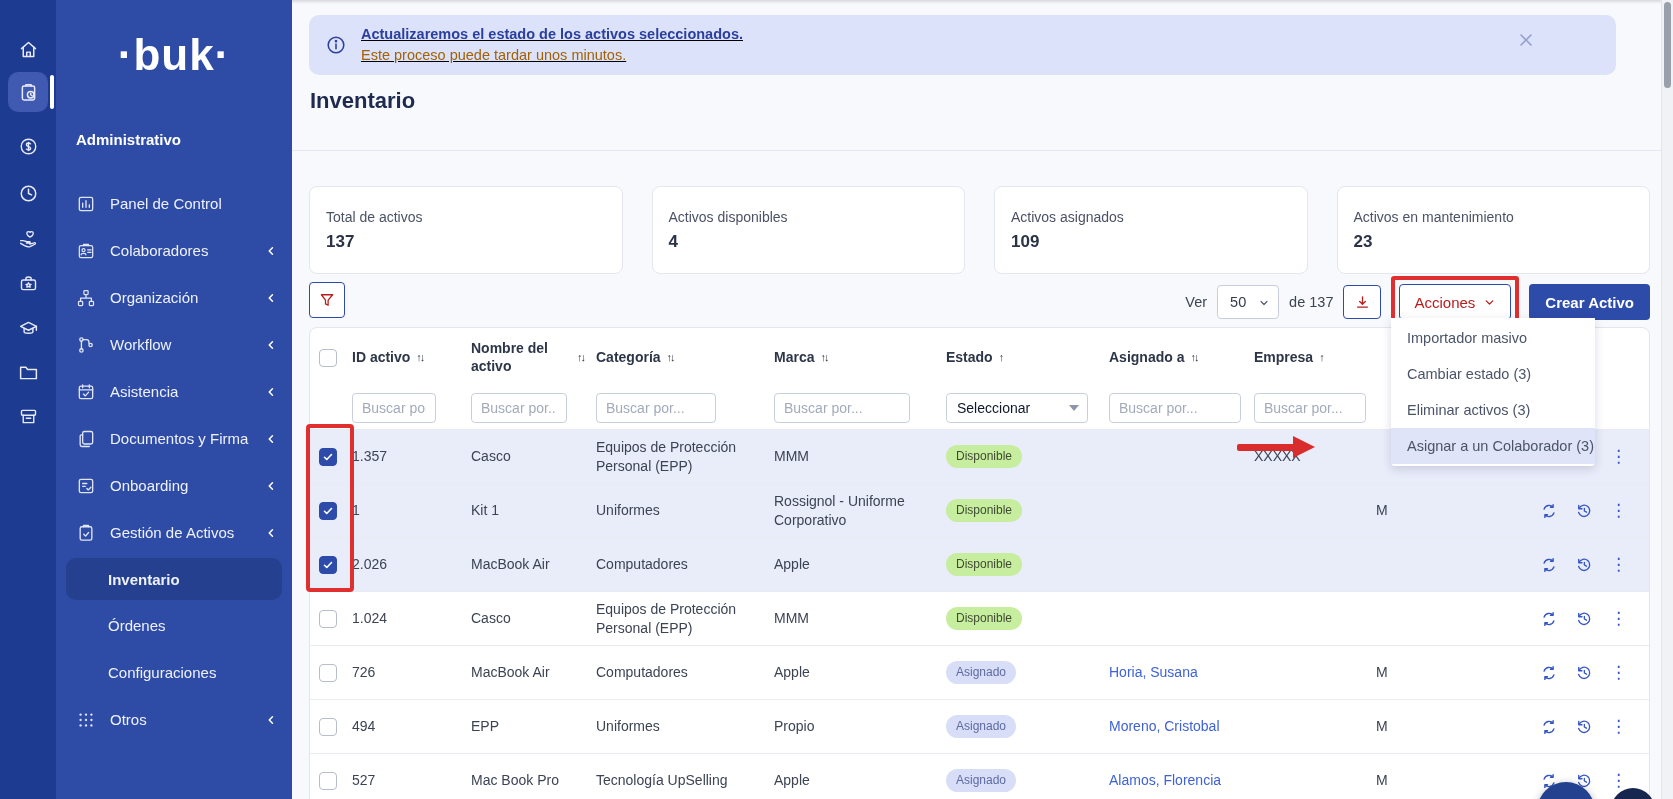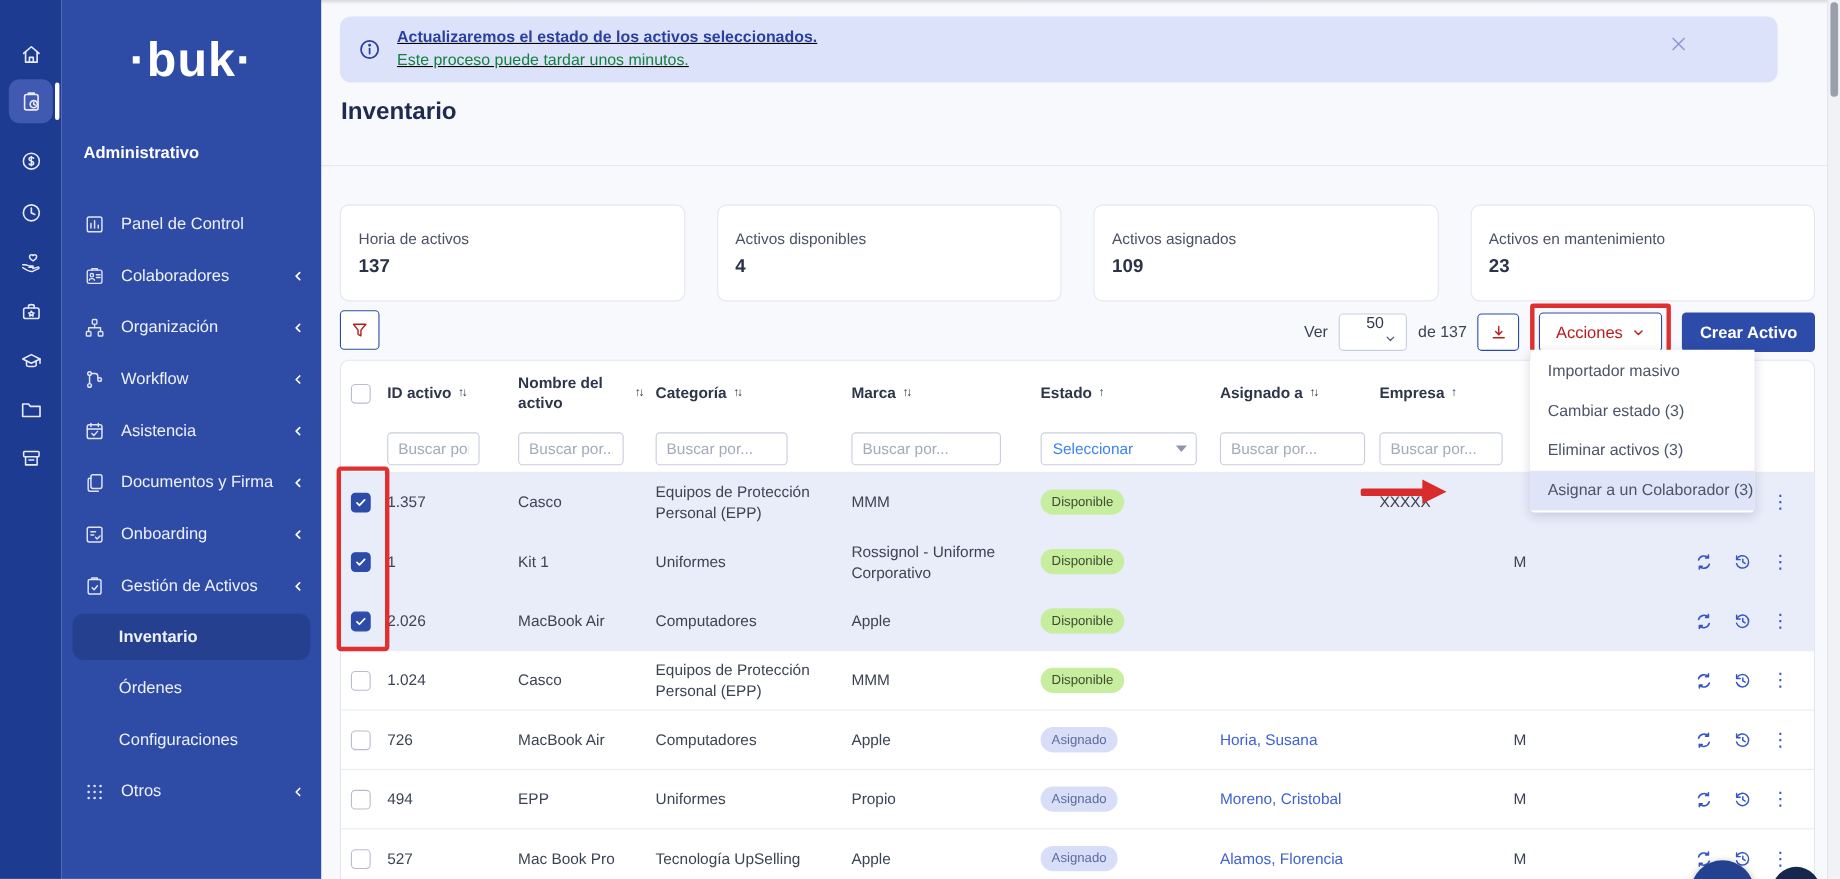--- a/index.html
+++ b/index.html
@@ -29,39 +29,39 @@
   .sub-item{height:47px;display:flex;align-items:center;padding-left:52px;font-size:15px;cursor:pointer;color:#eef1fb;}
   .sub-item.active{background:#24408f;border-radius:10px;margin:2px 10px;padding-left:42px;font-weight:bold;height:42px;}
   
   .main{position:absolute;left:292px;top:0;right:11px;bottom:0;background:#f8f9fc;}
   .main::before{content:"";position:absolute;left:0;top:0;right:0;height:4px;
     background:linear-gradient(#d7d9e0,rgba(215,217,224,0));z-index:3;}
   .banner{position:absolute;left:17px;top:15px;width:1307px;height:60px;background:#dce2f9;border-radius:10px;
     display:flex;align-items:center;padding:0 16px;box-sizing:border-box;text-decoration:underline;}
   .banner .iicon{width:22px;height:22px;color:#2b3f9e;margin-right:14px;flex:0 0 auto;}
   .banner-title{font-size:14.5px;font-weight:bold;color:#2b3f9e;line-height:1.45;}
-  .banner-sub{font-size:14.5px;color:#15803d;line-height:1.45;}
+  .banner-sub{font-size:14.5px;color:#a16207;line-height:1.45;}
   .banner-close{position:absolute;right:126px;top:30px;width:20px;height:20px;color:#8e9ad2;cursor:pointer;}
   .page-title{position:absolute;left:18px;top:88px;font-size:22px;font-weight:bold;color:#1e2a50;}
   .title-divider{position:absolute;left:0;right:0;top:150px;height:1px;background:#e6e8f1;}
   
   .cards{position:absolute;left:17px;top:186px;width:1341px;display:flex;gap:29px;}
   .card{flex:1;height:88px;background:#fff;border:1px solid #e4e7f0;border-radius:8px;box-sizing:border-box;padding:22px 16px 0 16px;}
   .card-label{font-size:14px;color:#4b5263;}
   .card-value{font-size:17px;font-weight:bold;color:#2b3347;margin-top:7px;}
   
   .toolbar{position:absolute;left:17px;top:280px;width:1341px;height:44px;}
   .btn-outline{display:inline-flex;align-items:center;justify-content:center;background:#fff;border:1px solid #2d4ba8;
     border-radius:4px;color:#b91c1c;cursor:pointer;box-sizing:border-box;}
   .filter-btn{position:absolute;left:0;top:2px;width:36px;height:36px;}
   .filter-btn svg{width:18px;height:18px;}
   .toolbar-right{position:absolute;right:0;top:0;height:44px;display:flex;align-items:center;gap:10px;}
   .ver-label{font-size:14.5px;color:#3c4454;}
   .page-size{width:62px;height:34px;border:1px solid #c9cedd;border-radius:4px;background:#fff;display:flex;
-    align-items:center;padding:0 8px 0 12px;box-sizing:border-box;font-size:14.5px;color:#333b4c;cursor:pointer;flex-direction:column;}
+    align-items:center;padding:0 8px 0 12px;box-sizing:border-box;font-size:14.5px;color:#333b4c;cursor:pointer;}
   .page-size .caret{margin-left:auto;width:12px;height:12px;color:#555e70;}
   .of-label{font-size:14.5px;color:#3c4454;}
   .dl-btn{width:38px;height:34px;}
   .dl-btn svg{width:17px;height:17px;}
   .red-wrap{border:4px solid #e12f2f;border-radius:3px;padding:4px;}
   .actions-btn{height:36px;padding:0 14px;font-size:15px;gap:8px;}
   .actions-btn .caret{width:13px;height:13px;}
   .create-btn{height:36px;padding:0 16px;background:#2d4ba8;color:#fff;border:none;border-radius:4px;
     font-size:15px;font-weight:bold;display:inline-flex;align-items:center;cursor:pointer;font-family:inherit;text-align:center;}
   
@@ -70,21 +70,21 @@
   .trow{display:grid;grid-template-columns:30px 119px 125px 178px 172px 163px 145px 122px 165px 1fr;align-items:center;}
   .thead{height:59px;}
   .th{font-size:14px;font-weight:bold;color:#2d3648;padding-left:12px;display:flex;align-items:center;gap:6px;line-height:1.25;}
   .sort{font-size:11px;color:#2d3648;letter-spacing:-2px;white-space:nowrap;cursor:pointer;}
   .tfilter{height:42px;}
   .tfilter .tf{padding-left:12px;}
   .f-input{height:30px;border:1px solid #c9cedd;border-radius:4px;font-size:14px;color:#3c4454;
     padding:0 9px;box-sizing:border-box;font-family:inherit;background:#fff;}
   .f-input::placeholder{color:#a3aaba;}
   .f-select{height:30px;border:1px solid #c9cedd;border-radius:4px;background:#fff;display:flex;align-items:center;
-    padding:0 8px 0 10px;box-sizing:border-box;font-size:14px;color:#3b82f6;cursor:pointer;}
+    padding:0 8px 0 10px;box-sizing:border-box;font-size:14px;color:#0f172a;cursor:pointer;}
   .f-select .caret{margin-left:auto;width:0;height:0;border-left:5px solid transparent;border-right:5px solid transparent;border-top:6px solid #8d95a8;}
   .drow{height:53px;border-top:1px solid #e9ebf2;font-size:14px;color:#3c4454;}
   .drow.selected{background:#e9ecf9;}
   .cell{padding-left:12px;line-height:1.3;}
   .cb{width:18px;height:18px;border:1.5px solid #b7bdcb;border-radius:4px;background:#fff;box-sizing:border-box;
     margin-left:9px;cursor:pointer;display:flex;align-items:center;justify-content:center;}
   .cb.checked{background:#2d4ba8;border-color:#2d4ba8;}
   .cb svg{width:12px;height:12px;color:#fff;}
   .badge{display:inline-block;font-size:12px;padding:4px 10px;border-radius:12px;white-space:nowrap;}
   .badge.available{background:#c7ed9e;color:#3f4a32;}
@@ -313,21 +313,21 @@
     <svg viewBox="0 0 24 24" fill="none" stroke="currentColor" stroke-width="1.8" stroke-linecap="round">
         <path d="M6 6l12 12M18 6L6 18"></path>
       </svg>
   </span>
 
   <div class="page-title">Inventario</div>
   <div class="title-divider"></div>
 
   <div class="cards" id="cards">
       <div class="card">
-        <div class="card-label">Horia de activos</div>
+        <div class="card-label">Total de activos</div>
         <div class="card-value">137</div>
       </div>
       <div class="card">
         <div class="card-label">Activos disponibles</div>
         <div class="card-value">4</div>
       </div>
       <div class="card">
         <div class="card-label">Activos asignados</div>
         <div class="card-value">109</div>
       </div>

